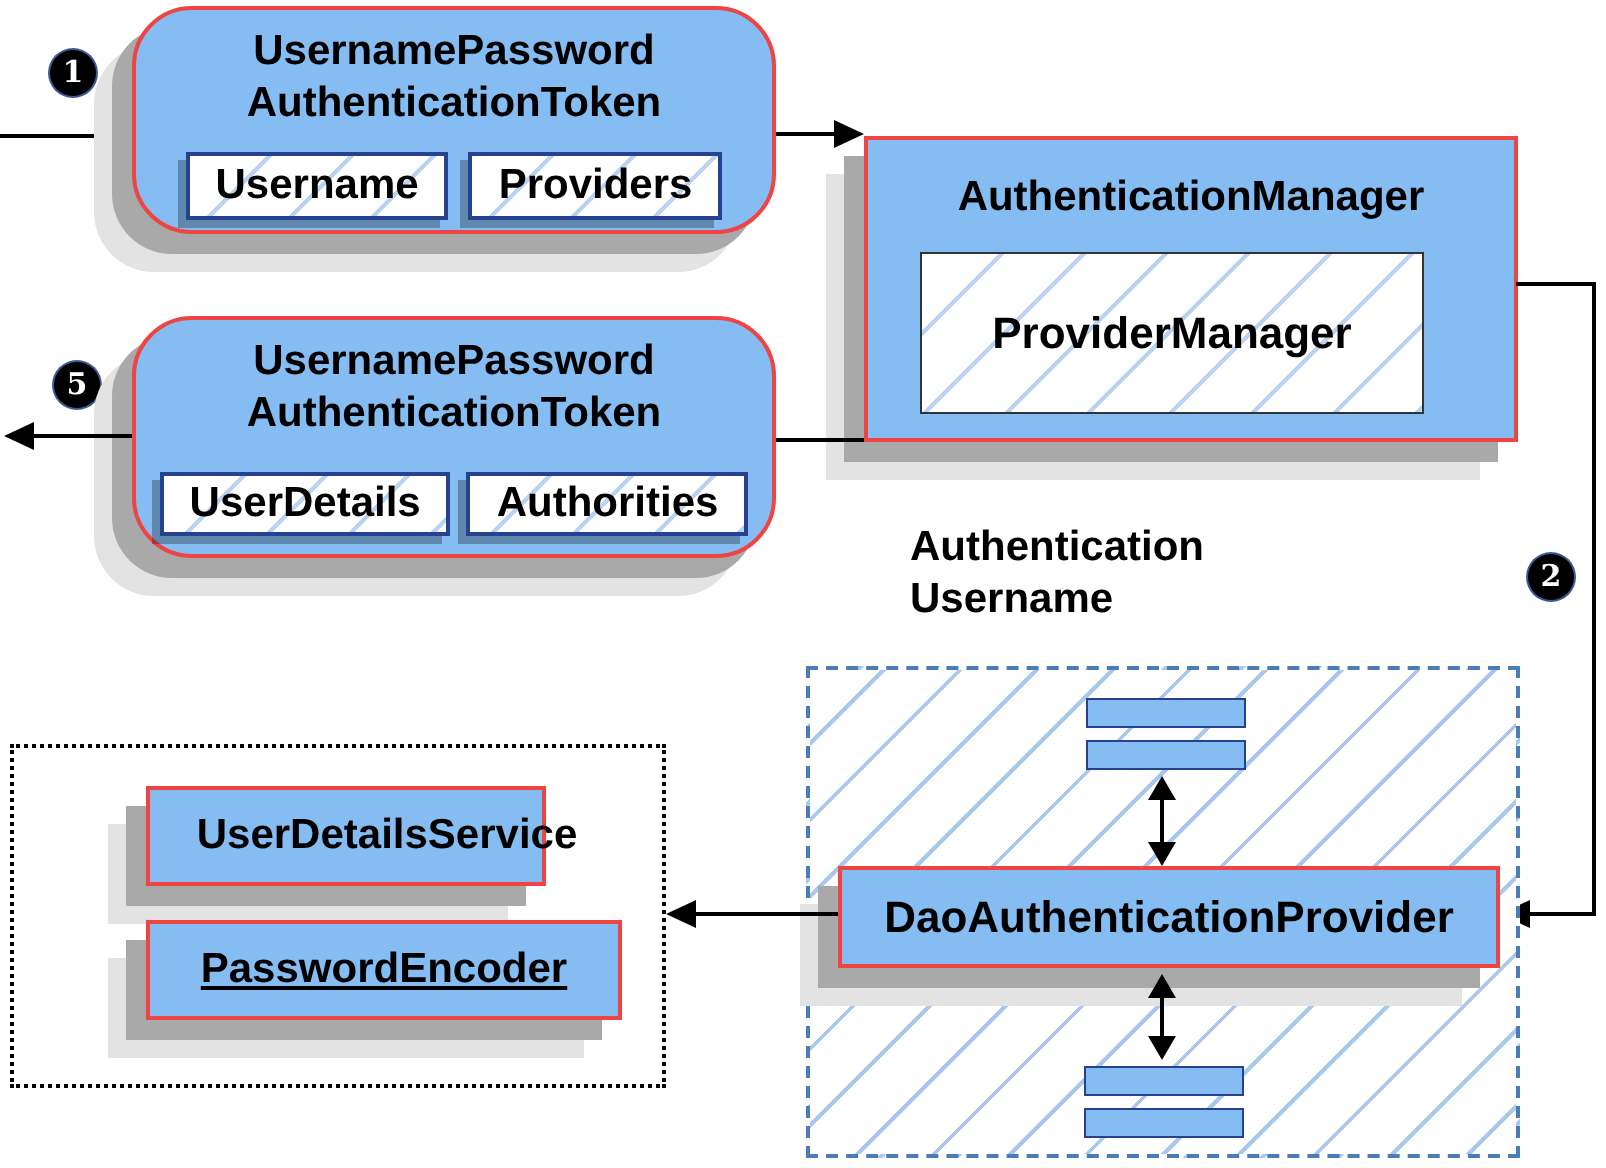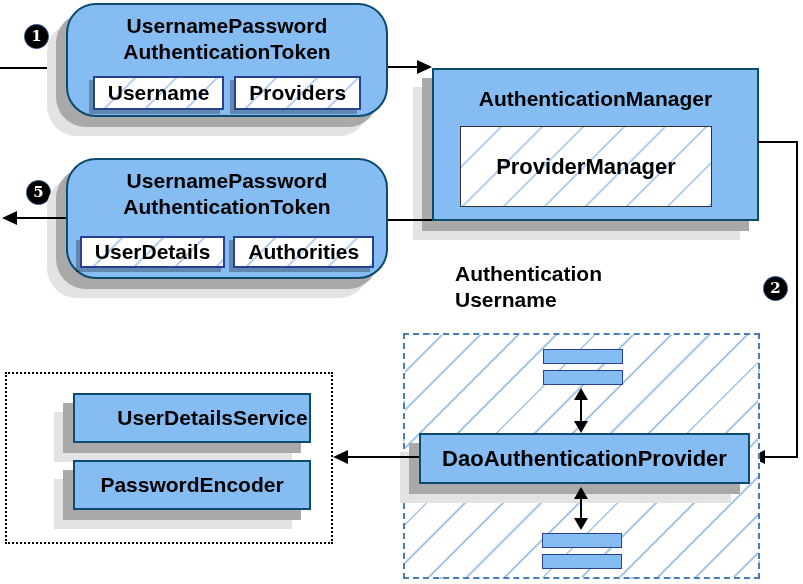--- a/index.html
+++ b/index.html
@@ -2,21 +2,21 @@
 <html><head>
 <meta charset="utf-8">
 <style>
   html,body{margin:0;padding:0;background:#fff;}
   .canvas{
     position:relative;width:803px;height:584px;background:#ffffff;overflow:hidden;
     font-family:"Liberation Sans",sans-serif;color:#000;
   }
   
   .node{
-    position:absolute;box-sizing:border-box;background:#85bcf2;border:2px solid #0c4a6e;
+    position:absolute;box-sizing:border-box;background:#85bcf2;border:2px solid #ef4444;
     box-shadow:-10px 10px 0 0 #a9a9a9,-19px 19px 0 0 #e3e3e3;
   }
   .rounded{border-radius:30px;}
   .node-title{
     text-align:center;font-weight:bold;font-size:21px;line-height:26px;padding-top:8px;
   }
   .center-label{
     display:flex;align-items:center;justify-content:center;height:100%;
     font-weight:bold;font-size:21px;
   }
@@ -147,21 +147,21 @@
   <div class="ah ah-down" style="left:574px;top:518px;"></div>
 
   <div class="bar" style="left:542px;top:533px;"></div>
   <div class="bar" style="left:542px;top:554px;"></div>
 
   <div class="ln" style="left:348px;top:456px;width:71px;height:2px;"></div>
   <div class="ah ah-left" style="left:333px;top:450px;"></div>
 
   <div class="dotted-group" style="left:5px;top:372px;width:328px;height:172px;"></div>
 
-  <div class="node" style="left:73px;top:393px;width:238px;height:50px;padding-left:41px;">
+  <div class="node" style="left:73px;top:393px;width:200px;height:50px;padding-left:41px;">
     <div class="center-label">UserDetailsService</div>
   </div>
 
-  <div class="node" style="left:73px;top:460px;width:238px;height:50px;">
+  <div class="node" style="left:73px;top:460px;width:238px;height:50px;text-decoration:underline;">
     <div class="center-label">PasswordEncoder</div>
   </div>
 
 </div>
 
 </body></html>

